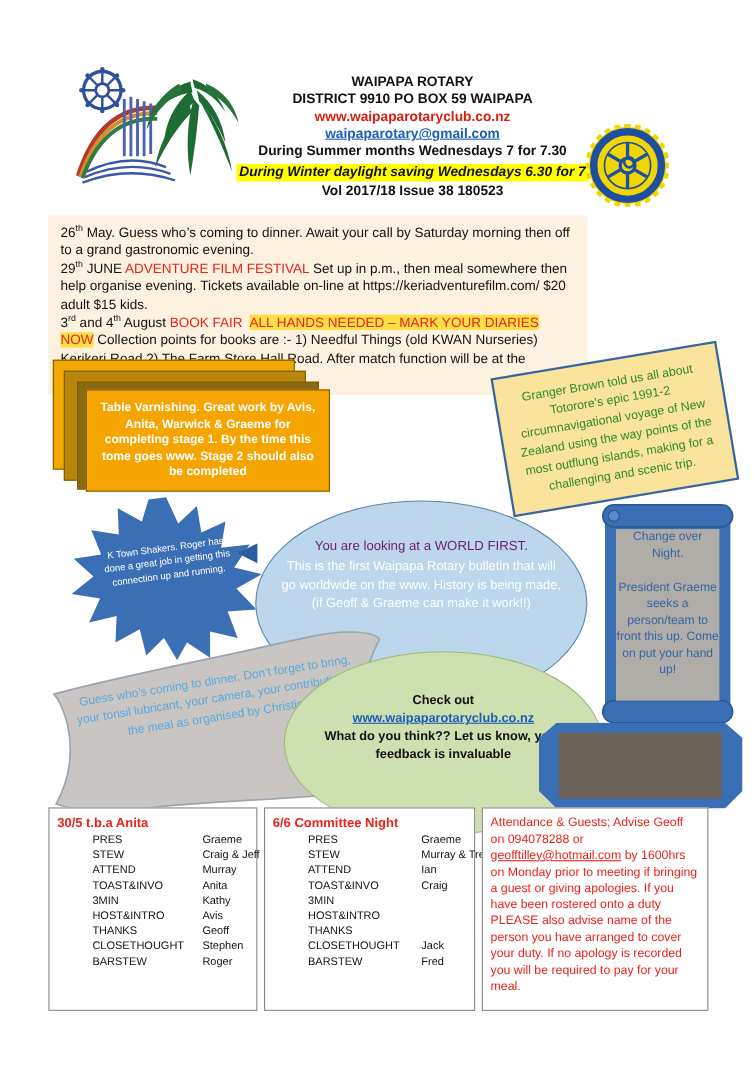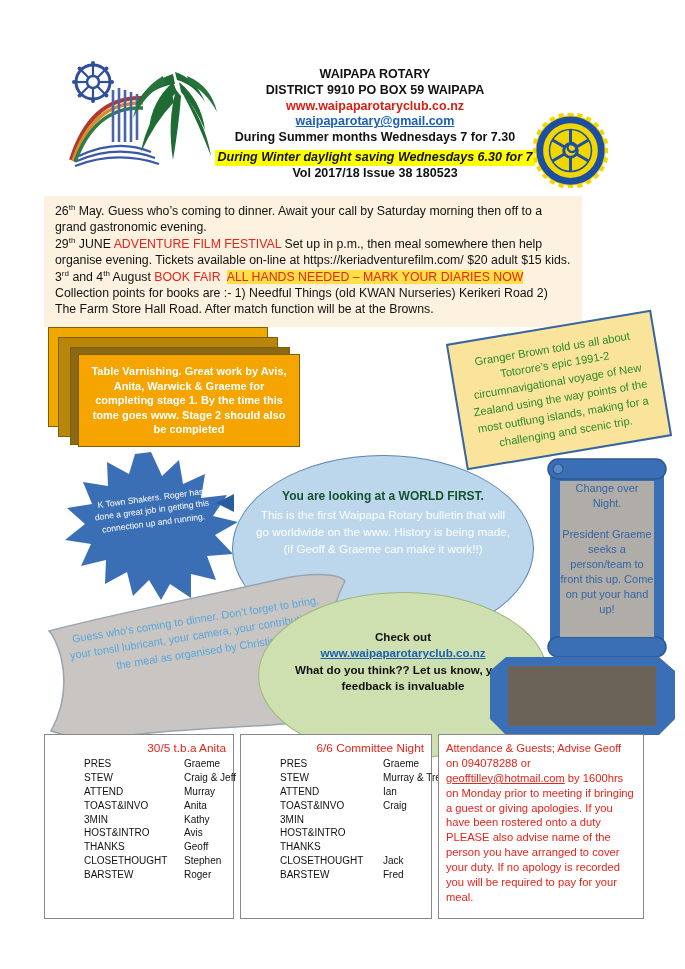--- a/index.html
+++ b/index.html
@@ -18,21 +18,21 @@
   .logo-right{position:absolute;left:533px;top:58px;width:75px;height:75px;}
   .hdr-text{position:absolute;left:210px;top:12px;width:330px;text-align:center;line-height:1.26;}
   .hdr-line{font-size:12.5px;font-weight:bold;color:#111;white-space:nowrap;}
   .hdr-line.red{color:#d81f11;}
   .hdr-line.link{color:#1a5fb4;text-decoration:underline;}
   .hdr-line.hl{background:#ffff00;display:inline-block;padding:0 2px;font-style:italic;}
   .hdr-line.norm{font-weight:bold;}
 
   
   .announce{
-    position:absolute;left:44px;top:196px;width:538px;min-height:122px;
+    position:absolute;left:44px;top:196px;width:490px;min-height:122px;
     background:#fdf2e0;border:1px solid #fdf2e0;
     padding:6px 10px 8px 10px;box-sizing:border-box;
     font-size:12.3px;line-height:1.33;color:#111;
   }
   .announce sup{font-size:8px;vertical-align:super;}
   .red{color:#e8231a;}
   .yhl{background:#fde047;}
 
   
   .orange-stack{position:absolute;left:48px;top:327px;width:255px;height:120px;}
@@ -77,21 +77,21 @@
 
   
   .oval-blue{
     position:absolute;left:232px;top:455px;width:300px;height:185px;
     background:#bcd7ec;border:1px solid #5b85b4;border-radius:50%;
   }
   .oval-blue .ctext{
     position:absolute;left:22px;top:32px;width:256px;text-align:center;
     font-size:11.7px;line-height:1.48;color:#ffffff;
   }
-  .ctext .hl1{color:#14532d;font-weight:bold;font-size:12px;}
+  .ctext .hl1{color:#701a75;font-weight:normal;font-size:12px;}
   .arrow-left{
     position:absolute;left:216px;top:494px;width:0;height:0;
     border-top:9px solid transparent;border-bottom:9px solid transparent;
     border-right:18px solid #2a5d9f;
   }
 
   
   .ribbon{position:absolute;left:45px;top:565px;width:305px;height:175px;}
   .ribbon .rtext{
     position:absolute;left:22px;top:46px;width:262px;text-align:center;
@@ -123,21 +123,21 @@
     position:absolute;left:24px;top:12px;width:136px;text-align:center;
     color:#ffd83d;font-size:9.9px;line-height:1.32;font-weight:bold;
   }
 
   
   .tbl{position:absolute;left:44px;top:734px;width:600px;display:flex;gap:6px;}
   .cell{border:1px solid #888;box-sizing:border-box;padding:6px 7px 8px 7px;background:#fff;}
   .cell.c1{width:190px;height:185px;}
   .cell.c2{width:192px;height:185px;}
   .cell.c3{width:206px;height:185px;}
-  .cell-title{color:#e8231a;font-size:11.8px;font-weight:400;margin-bottom:2px;text-align:right;}
+  .cell-title{color:#e8231a;font-size:11.8px;font-weight:700;margin-bottom:2px;}
   .duty-row{display:flex;font-size:10px;line-height:1.39;color:#111;margin-left:32px;}
   .duty-role{width:100px;flex:0 0 100px;white-space:nowrap;}
   .c2 .duty-role{width:103px;flex:0 0 103px;}
   .duty-name{flex:1;white-space:nowrap;}
   .notice{font-size:11.2px;line-height:1.33;color:#e8231a;}
 </style>
 </head>
 <body>
 
 <div class="page">

